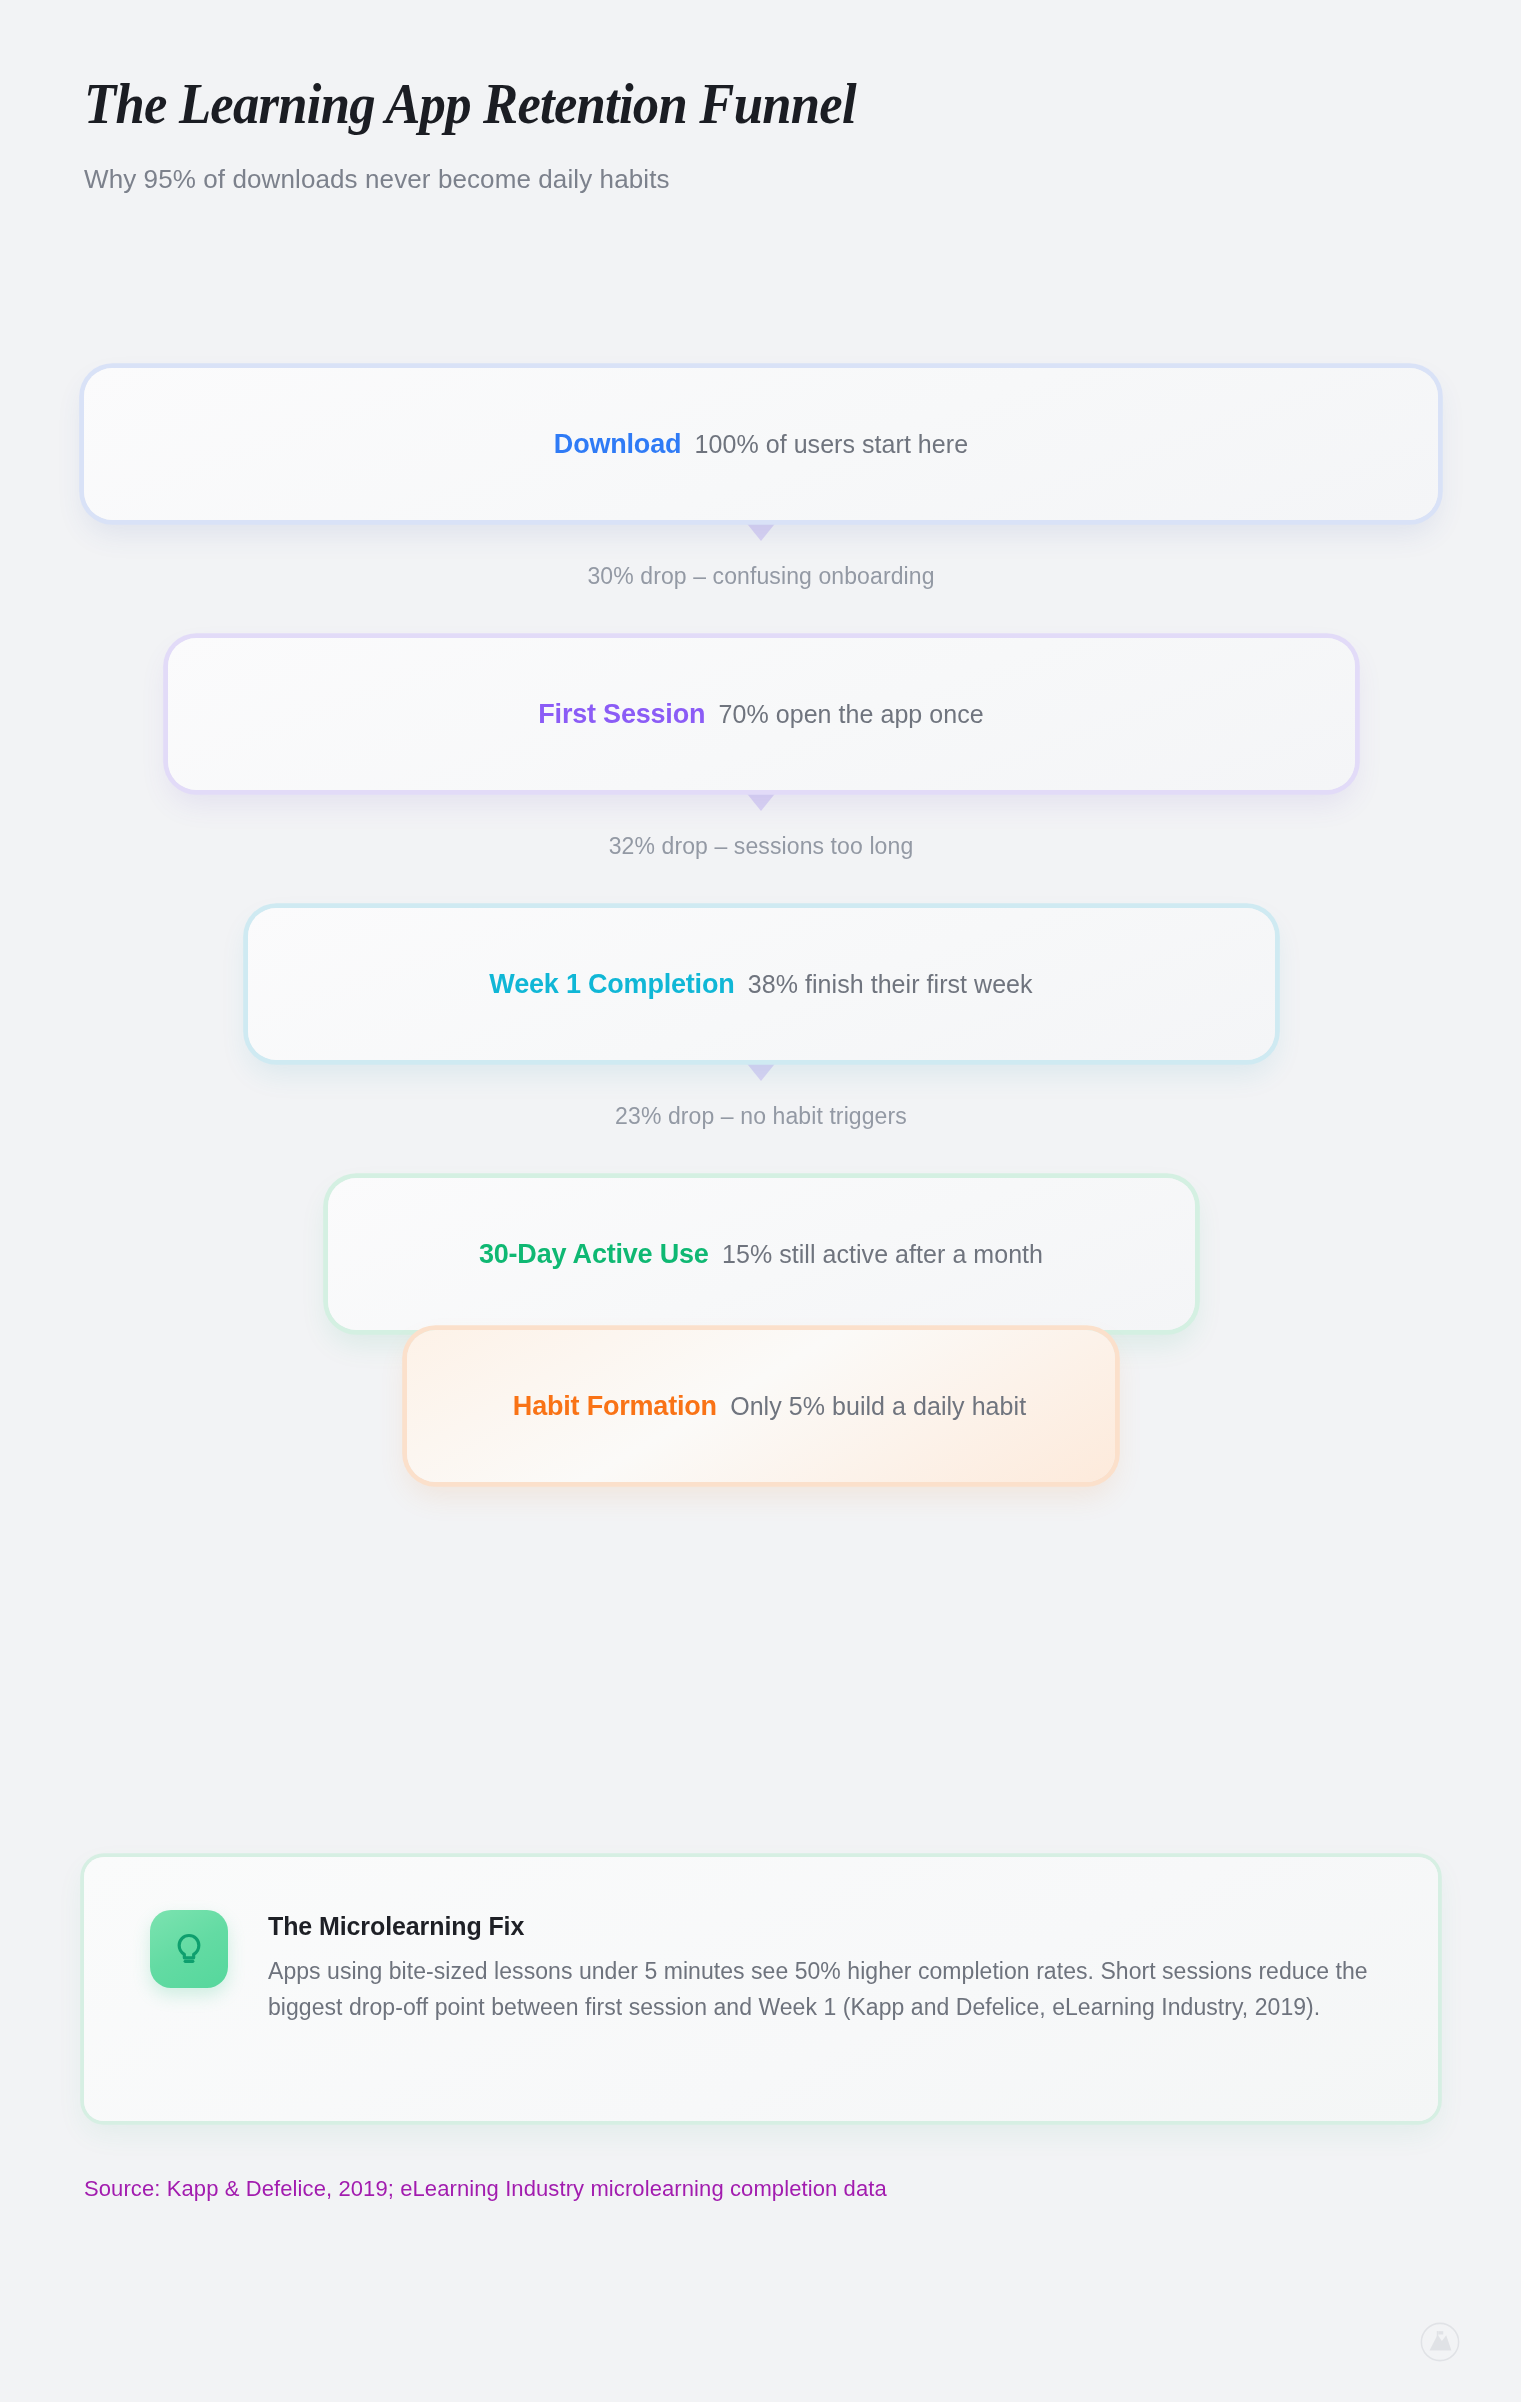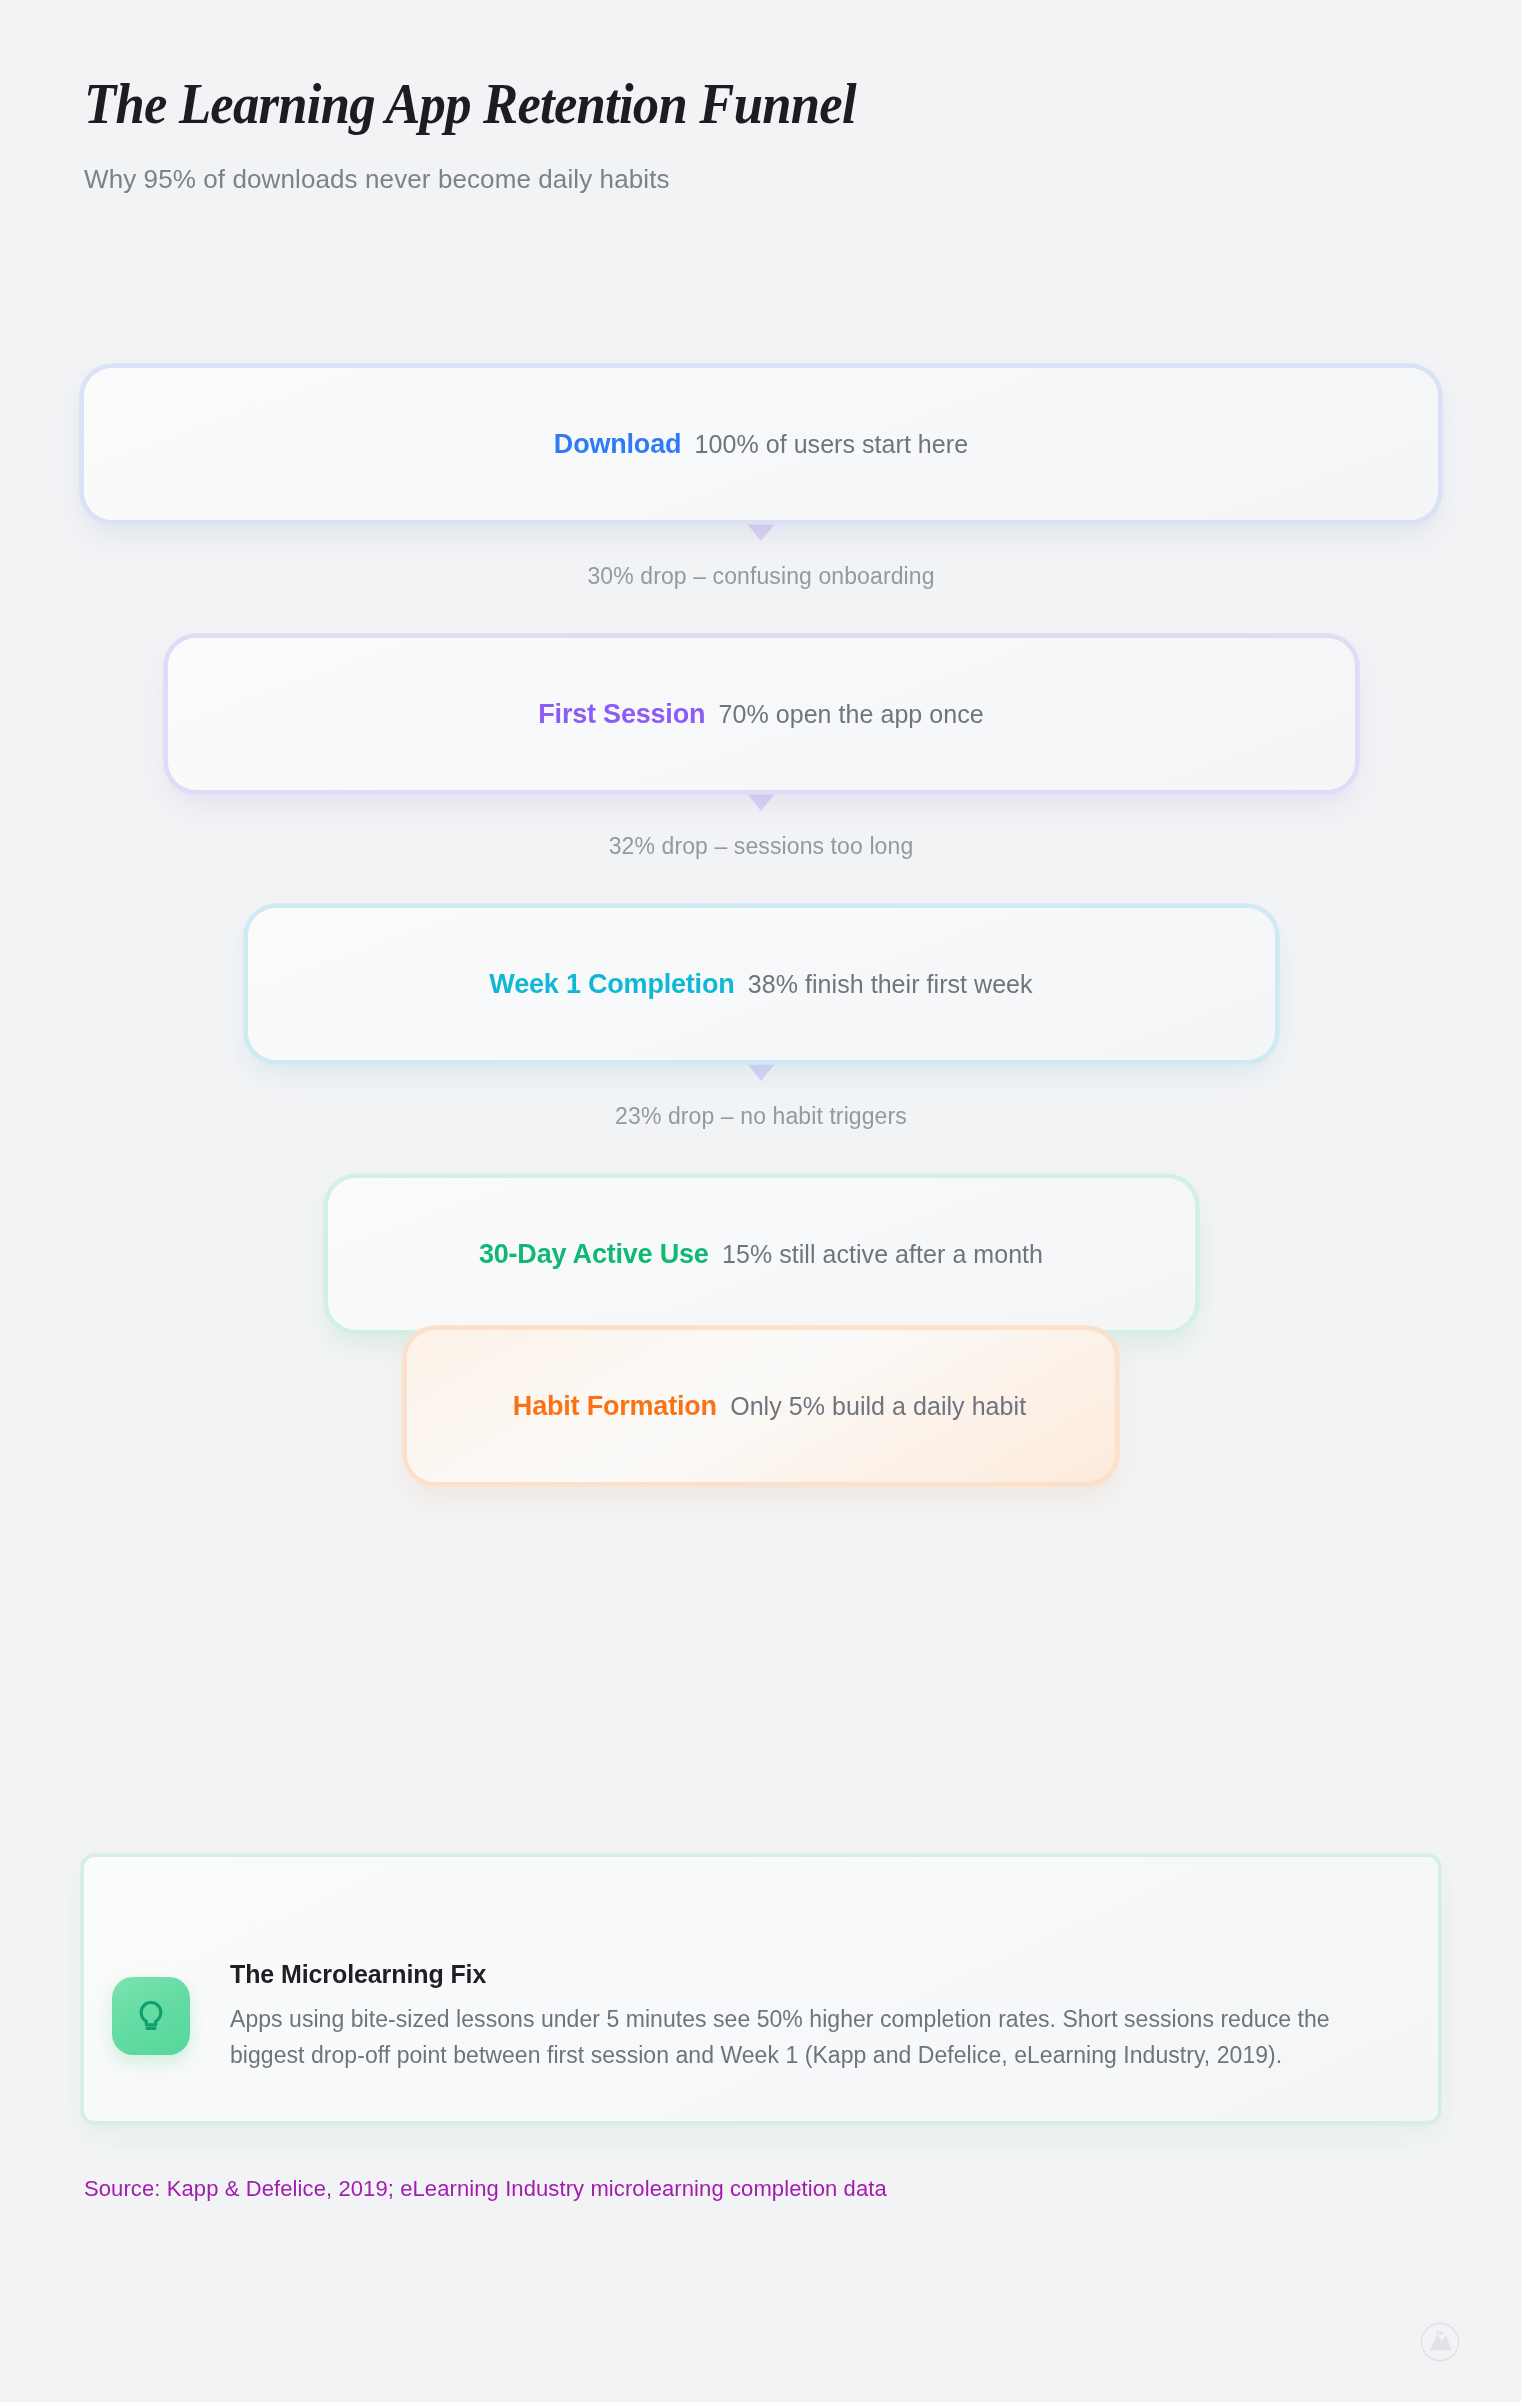--- a/index.html
+++ b/index.html
@@ -115,26 +115,26 @@
     letter-spacing: 0.1px;
   }
 
   
   .callout {
     position: absolute;
     left: 84px;
     top: 1857px;
     width: 1354px;
     height: 264px;
-    border-radius: 11px;
+    border-radius: 20px;
     background: linear-gradient(155deg, #fafbfb 0%, #f7f8f9 60%, #f4f6f6 100%);
     box-shadow: 0 0 0 3.8px #d6efe3, 0 11.4px 28.5px rgba(40,160,120,0.08);
     display: flex;
-    align-items: center;
-    padding: 53px 57px 0 28px;
+    align-items: flex-start;
+    padding: 53px 57px 0 66px;
     gap: 40px;
   }
 
   .callout-icon {
     flex: 0 0 auto;
     width: 78px;
     height: 78px;
     border-radius: 21px;
     background: linear-gradient(150deg, #7ce3b0 0%, #63dba3 50%, #55d79c 100%);
     display: flex;

